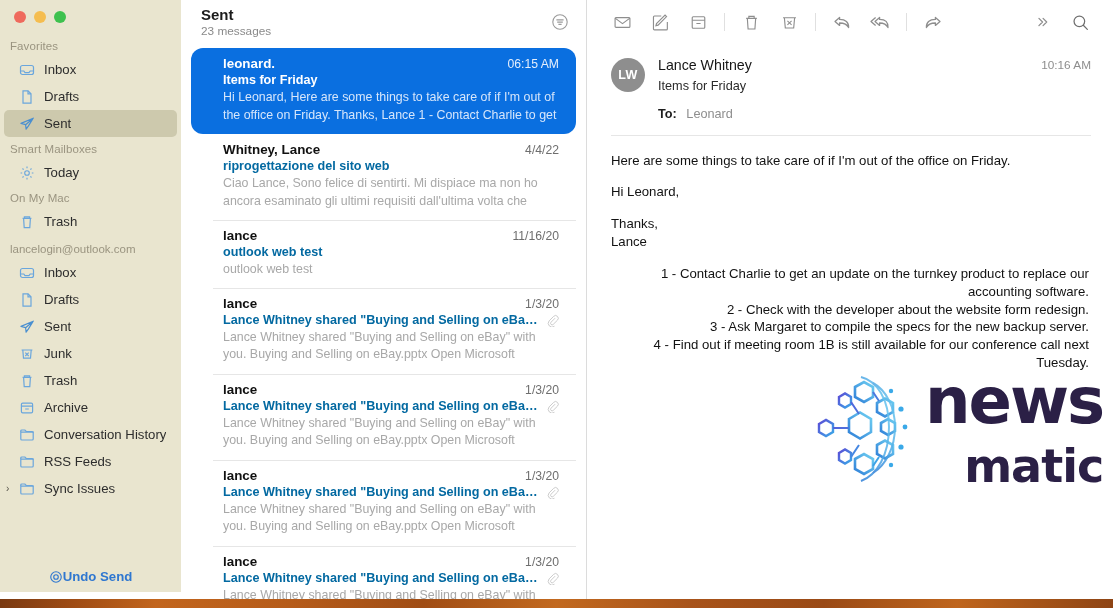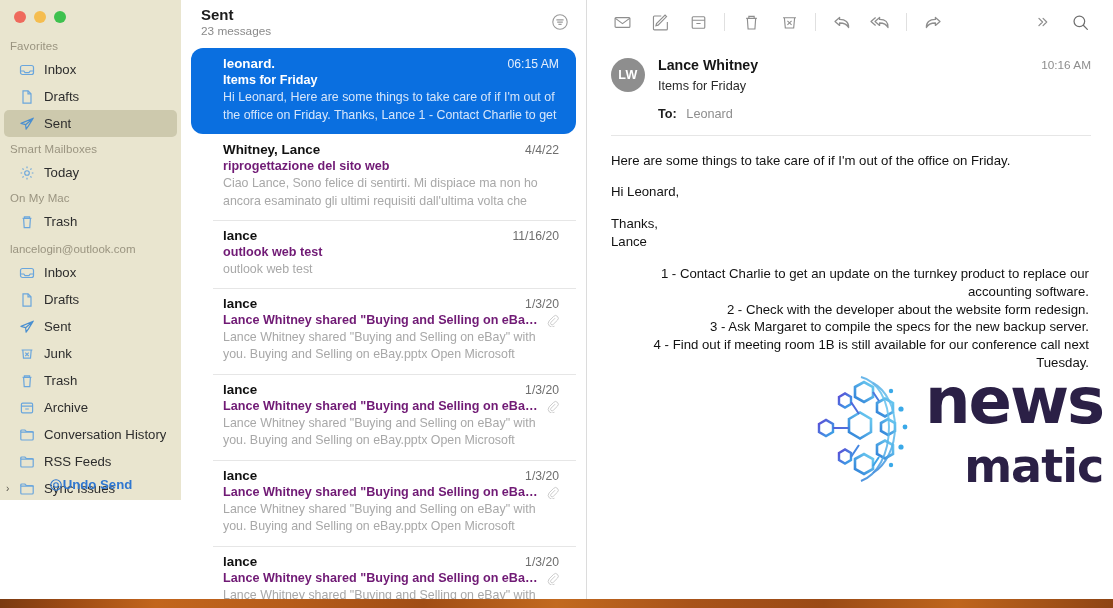--- a/index.html
+++ b/index.html
@@ -12,21 +12,21 @@
   #app {
     width: 1113px; height: 608px;
     display: flex;
     position: relative;
     overflow: hidden;
   }
 
   
   #sidebar {
     width: 181px;
-    height: 500px;
+    height: 592px;
     background: #e9e5cf;
     flex: 0 0 181px;
     position: relative;
     overflow: hidden;
   }
   .traffic {
     display: flex;
     gap: 8px;
     padding: 11px 0 0 14px;
     height: 34px;
@@ -151,21 +151,21 @@
     text-overflow: ellipsis;
   }
   .msg-date {
     font-size: 12.2px;
     color: #6e6e6e;
     flex: 0 0 auto;
   }
   .msg-subject {
     font-size: 12.6px;
     font-weight: bold;
-    color: #701a75;
+    color: #0369a1;
     margin-top: 2px;
     white-space: nowrap;
     overflow: hidden;
     text-overflow: ellipsis;
     padding-right: 20px;
     position: relative;
   }
   .msg-preview {
     font-size: 12.4px;
     color: #a8a8a8;
@@ -224,21 +224,21 @@
     border-radius: 50%;
     background: #8e8e8e;
     color: #fff;
     display: flex; align-items: center; justify-content: center;
     font-size: 12.5px;
     font-weight: 600;
     letter-spacing: .3px;
     margin-top: 2px;
   }
   #hdr-text { flex: 1 1 auto; line-height: 1.38; }
-  #hdr-sender { font-size: 14.2px; font-weight: bold; color: #161616; }
+  #hdr-sender { font-size: 14.2px; font-weight: normal; color: #161616; }
   #hdr-subject { font-size: 12.7px; color: #2b2b2b; margin-top: 2px; }
   #hdr-to { font-size: 12.7px; margin-top: 11px; }
   #hdr-to .lbl { font-weight: bold; color: #1d1d1d; }
   #hdr-to .val { color: #8e8e8e; margin-left: 6px; }
   #hdr-time {
     font-size: 11.8px; color: #8e8e8e;
     flex: 0 0 auto; margin-top: 2px;
   }
   #hdr-rule {
     margin: 11px 22px 0 24px;

